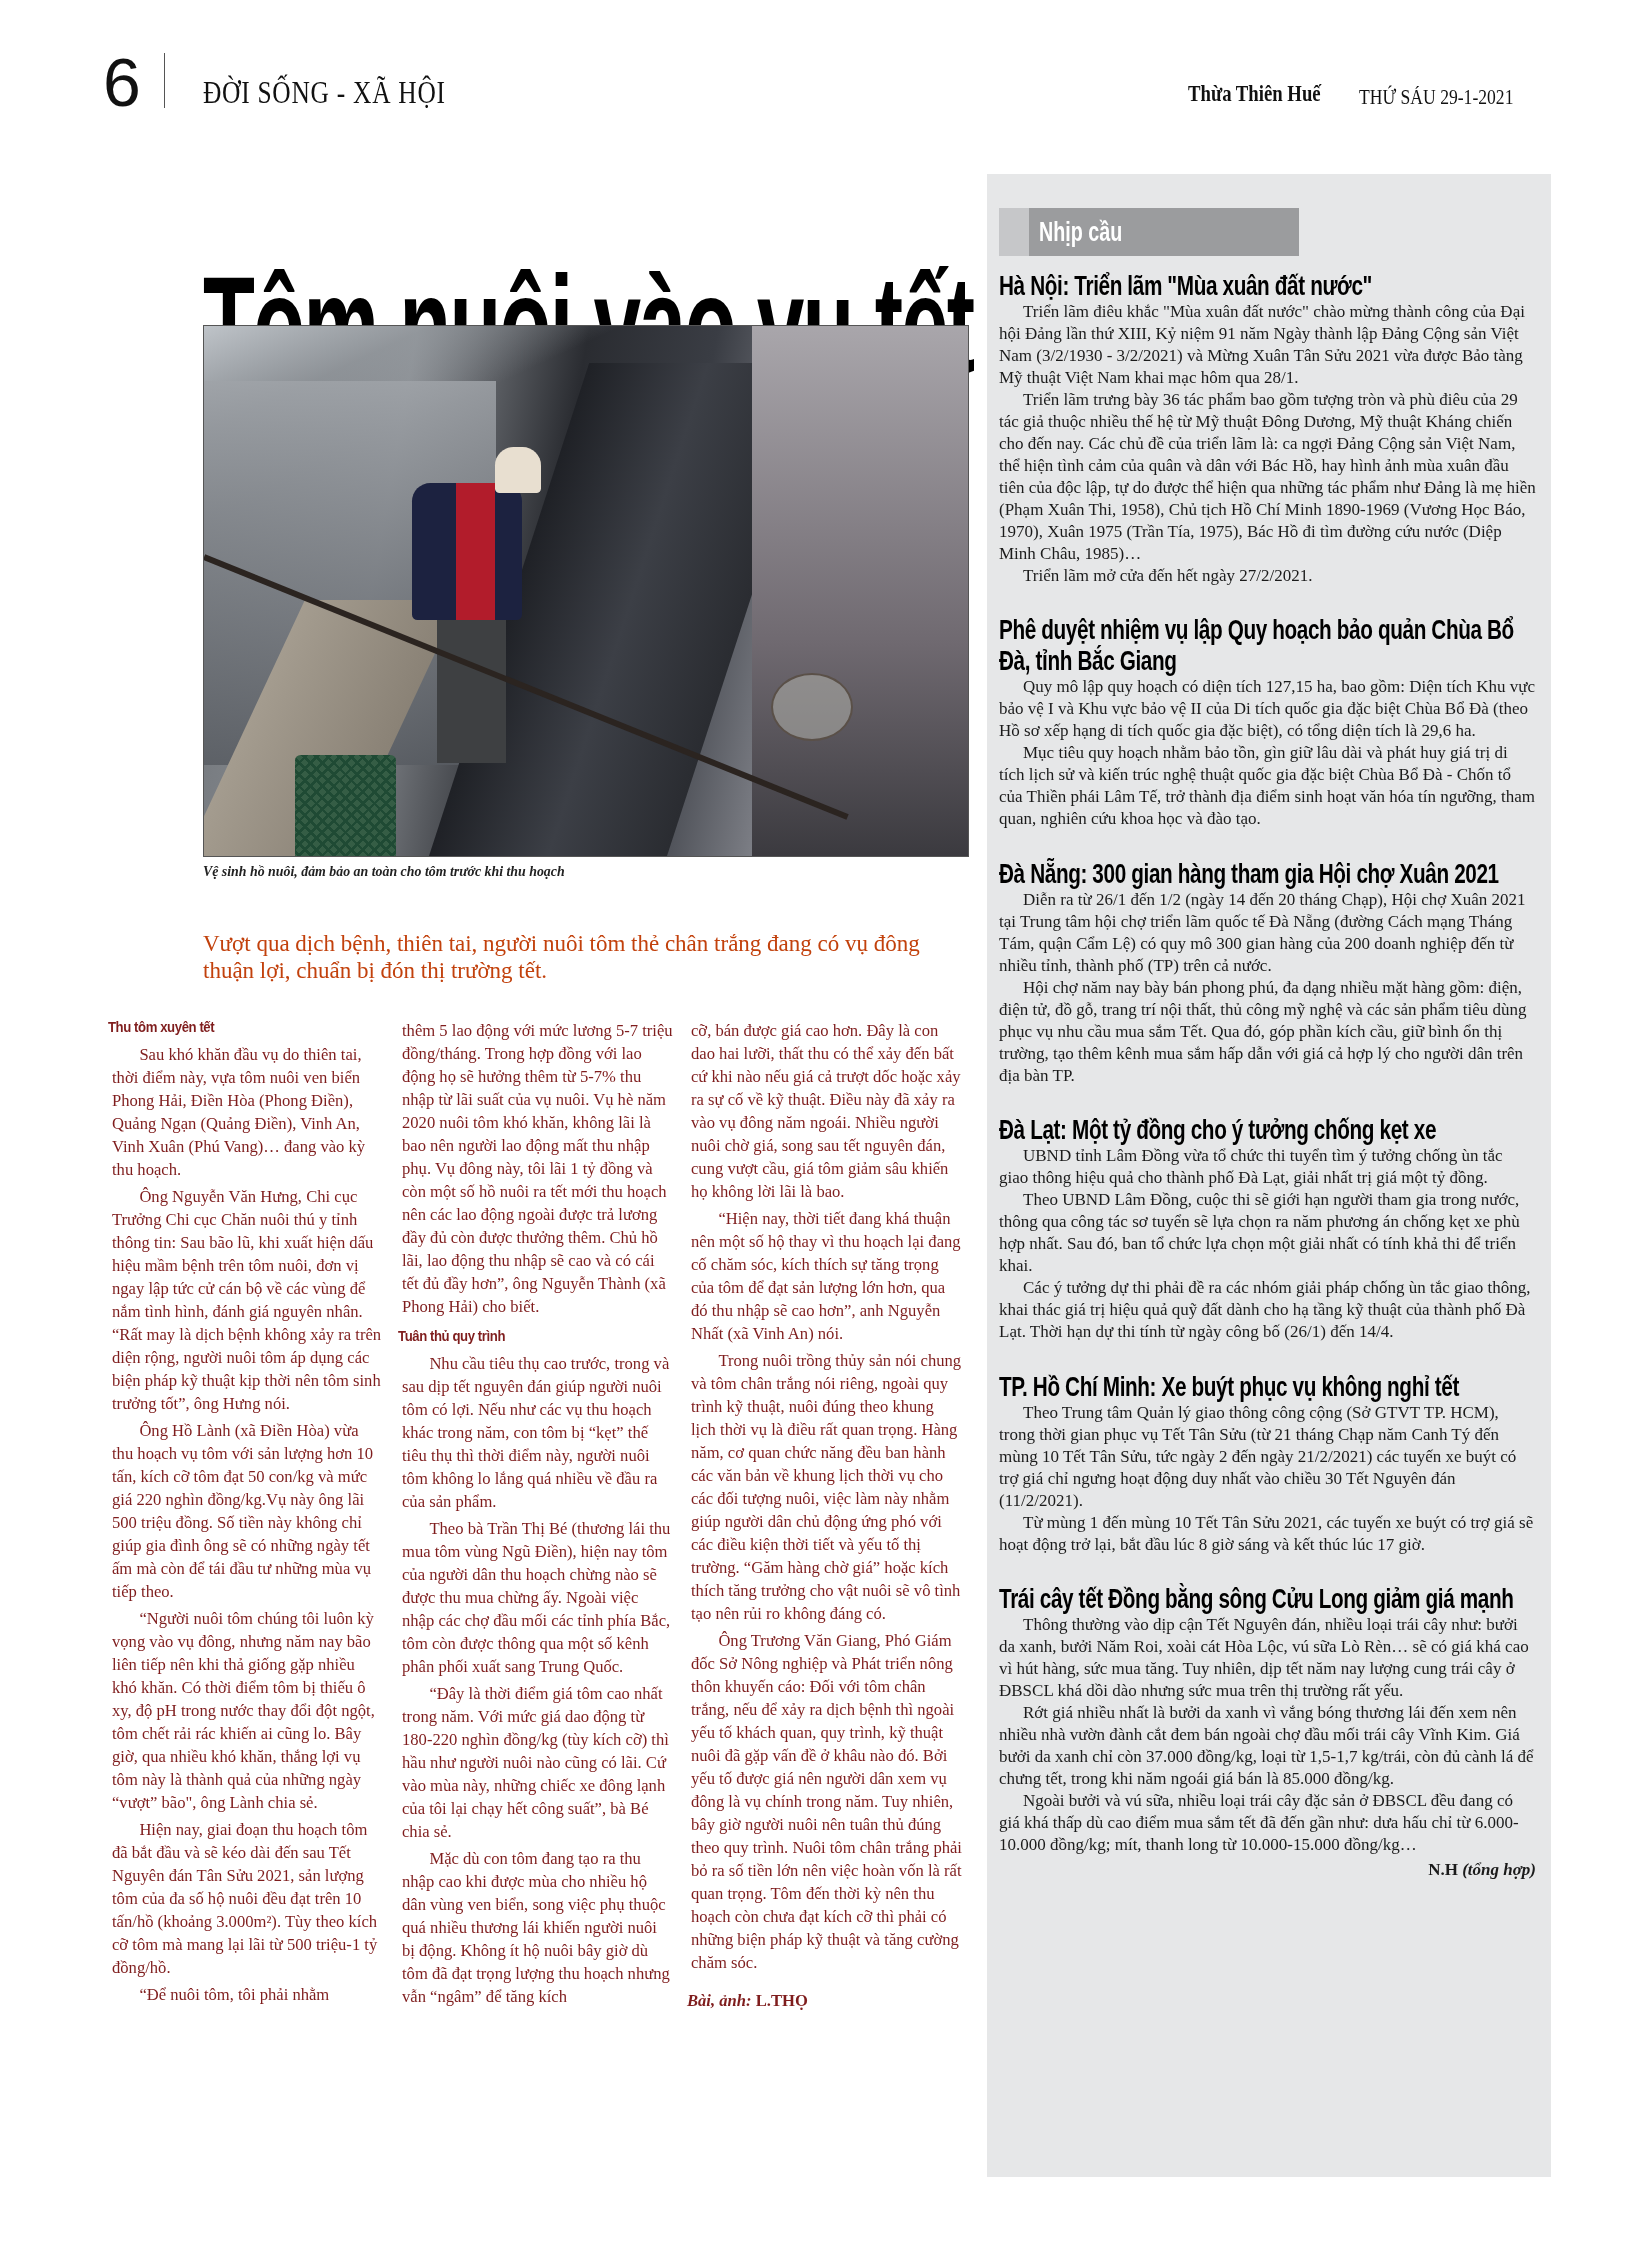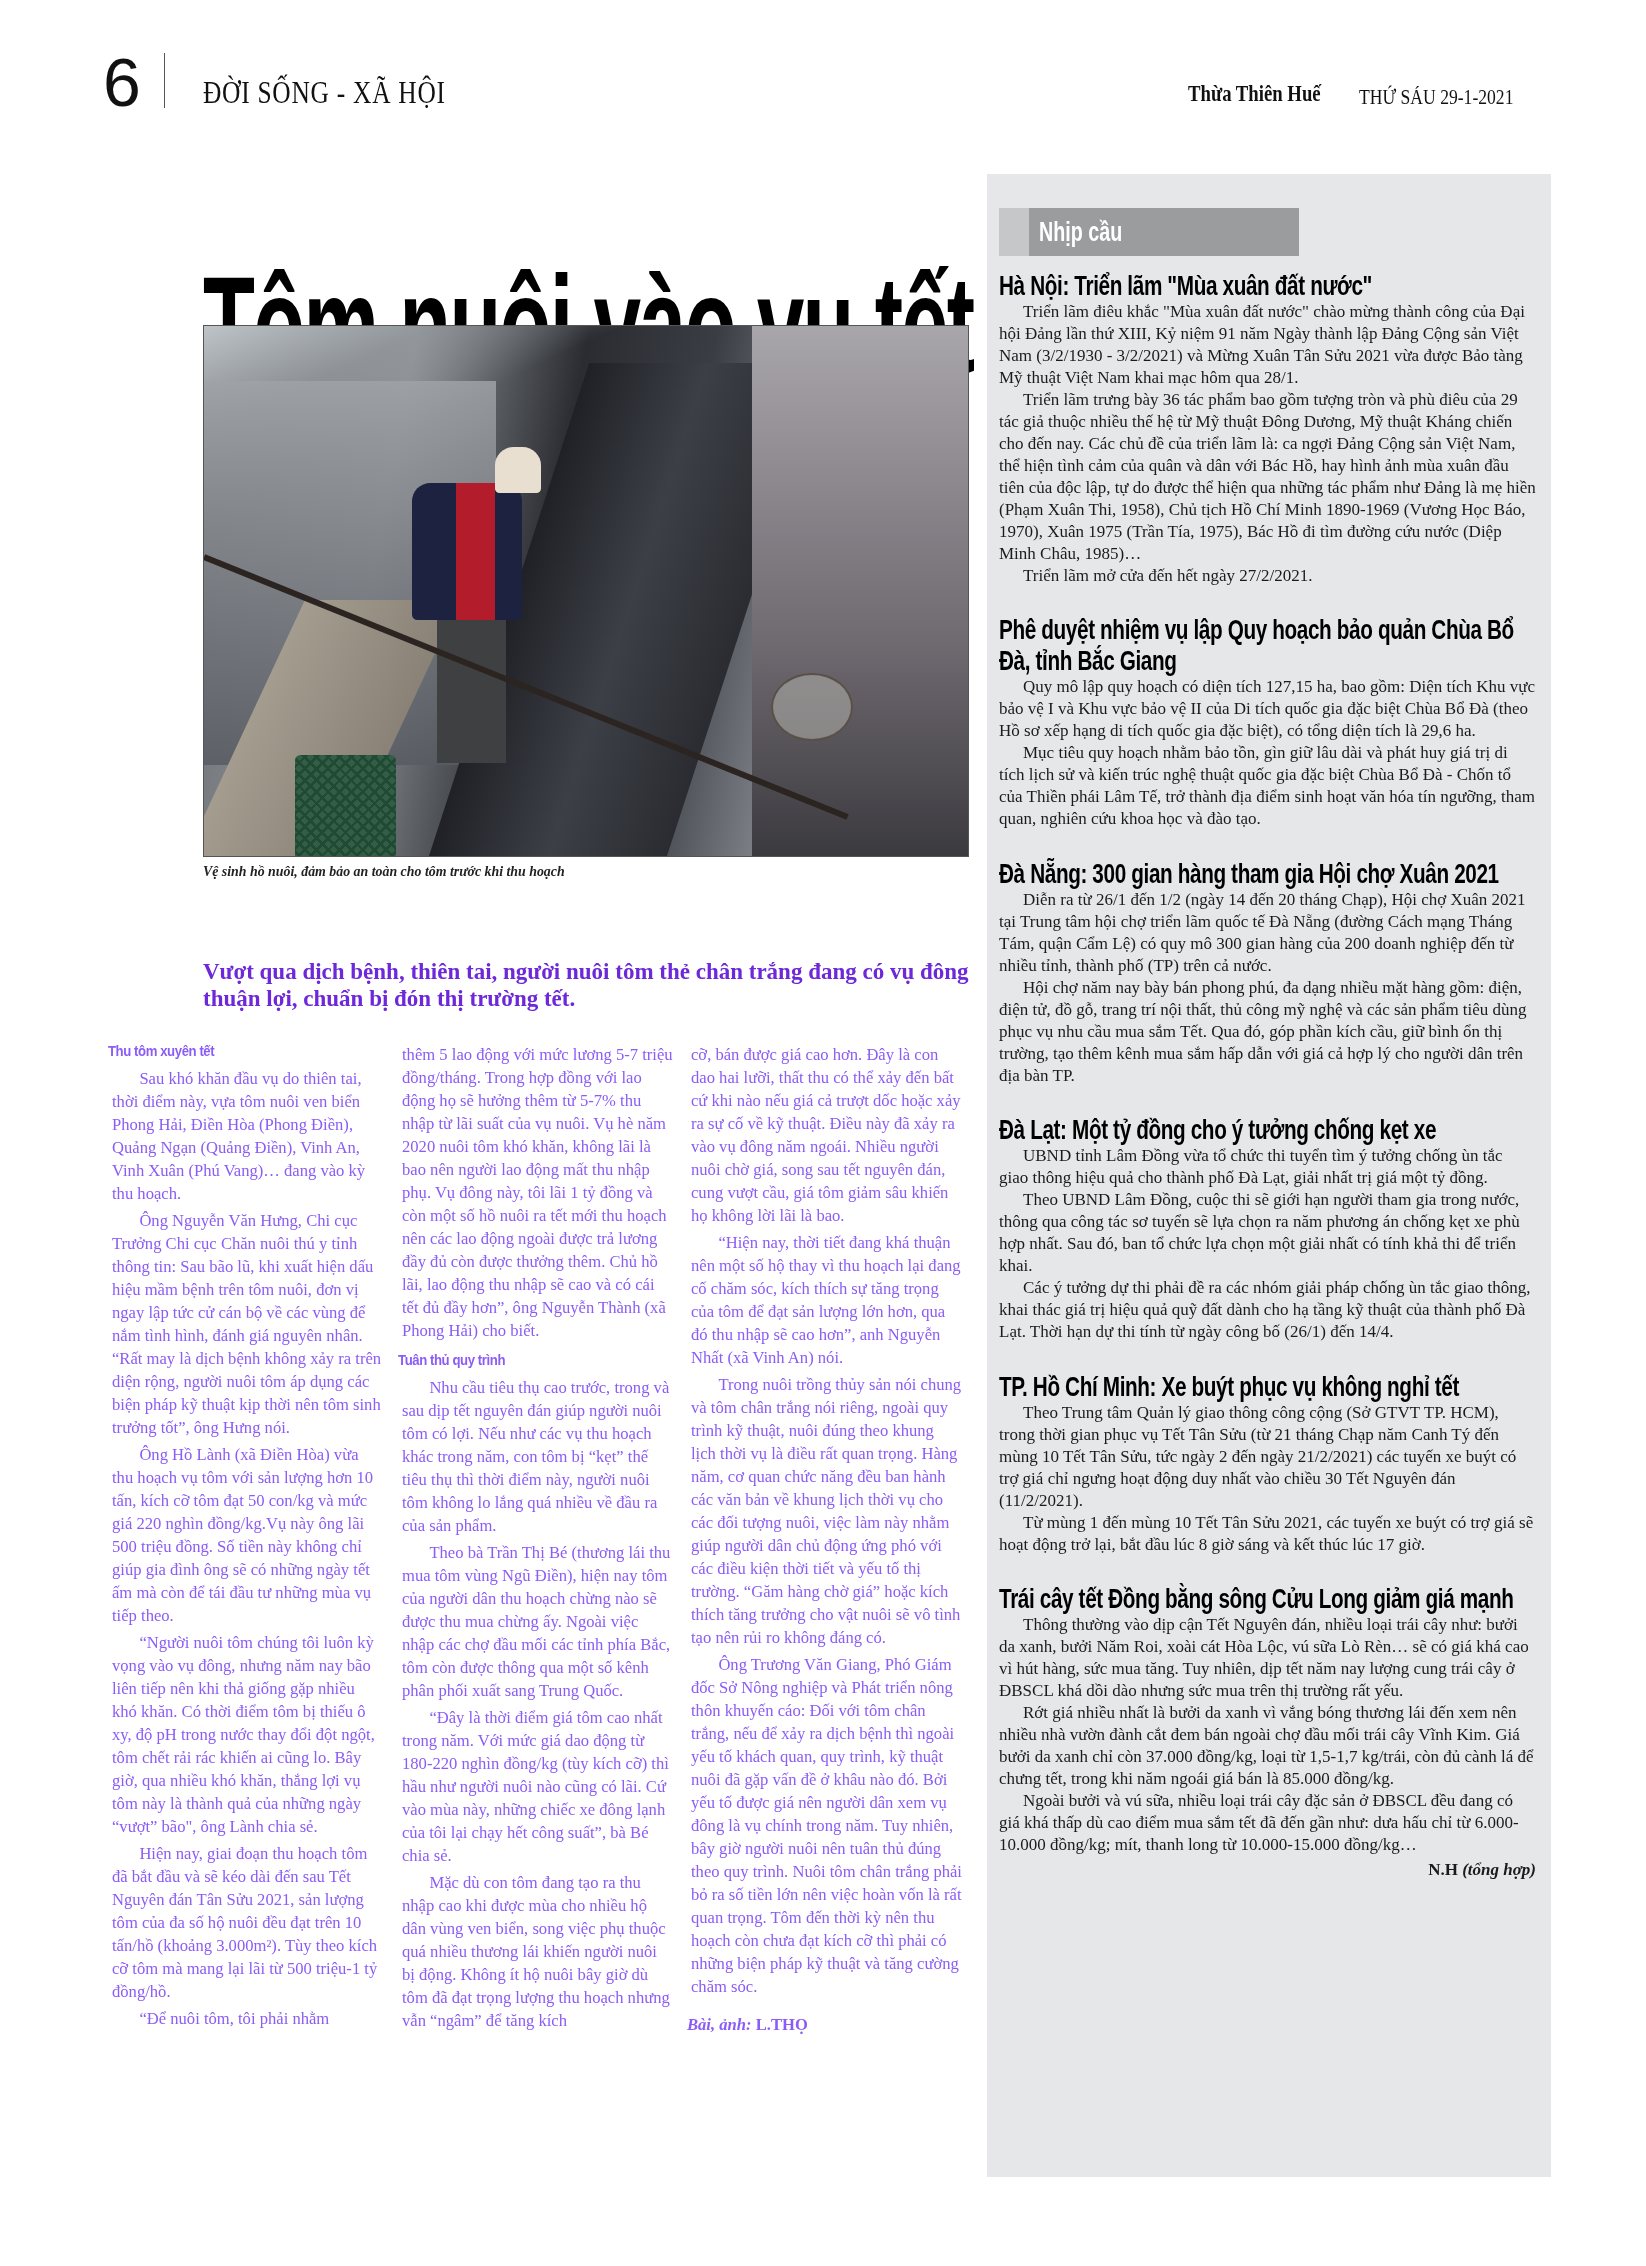--- a/index.html
+++ b/index.html
@@ -26,24 +26,24 @@
   .photo .water-right { position:absolute; left:548px; top:0; width:219px; height:530px; background:linear-gradient(180deg,#a9a6ab,#6f6970 60%,#3b3a3f); }
   .photo .walkway { position:absolute; left:37px; top:274px; width:155px; height:274px; background:linear-gradient(90deg,#a49c8f,#8a8276); transform:skewX(-25deg); }
   .photo .man-jacket { position:absolute; left:208px; top:157px; width:110px; height:137px; background:linear-gradient(90deg,#1c2240 40%,#b21c2b 40%,#b21c2b 75%,#1c2240 75%); border-radius:18.3px 18.3px 5.5px 5.5px; }
   .photo .man-head { position:absolute; left:291px; top:121px; width:46px; height:46px; background:#e8dfd0; border-radius:40% 40% 10% 10%; }
   .photo .man-legs { position:absolute; left:233px; top:291px; width:69px; height:146px; background:#3e4042; }
   .photo .pole { position:absolute; left:0; top:228px; width:694px; height:6.4px; background:#2b2420; transform-origin:left; transform:rotate(22deg); }
   .photo .net { position:absolute; left:567px; top:347px; width:78px; height:64px; border:2.7px solid #5a5048; border-radius:50%; background:rgba(170,170,165,.6); }
   .photo .basket { position:absolute; left:91px; top:429px; width:101px; height:110px; background:repeating-linear-gradient(45deg,#1f4a34 0 2.7px,transparent 2.7px 8.2px),repeating-linear-gradient(-45deg,#1f4a34 0 2.7px,#355d45 2.7px 8.2px); border-radius:5.5px; }
 
   .caption { position:absolute; left:203px; top:863px; font-family:"Liberation Serif",serif; font-style:italic; font-weight:bold; font-size:14.6px; color:#222; transform:scaleX(0.95); transform-origin:left; }
-  .lead { position:absolute; left:203px; top:930px; width:768px; font-family:"Liberation Serif",serif; font-weight:bold; font-size:23px; line-height:27.4px; color:#6d28d9;margin-top:28px; }
+  .lead { position:absolute; left:203px; top:930px; width:768px; font-family:"Liberation Serif",serif; font-weight:normal; font-size:23px; line-height:27.4px; color:#c2410c; }
 
   
-  .col { position:absolute; top:1039px; font-family:"Liberation Serif",serif; font-size:16.6px; line-height:23px; color:#8b5cf6; }
+  .col { position:absolute; top:1015px; font-family:"Liberation Serif",serif; font-size:16.6px; line-height:23px; color:#7f1d1d; }
   .col p { margin:4px; text-indent:27.4px; }
   .col h4 { margin:0 0 0 0; font-family:"Liberation Sans",sans-serif; font-weight:bold; font-size:15.5px; line-height:24px; letter-spacing:-0.5px; transform:scaleX(0.85); transform-origin:left; }
   .col1 { left:108px; width:279px; }
   .col2 { left:398px; width:279px; }
   .col3 { left:687px; width:279px; }
   .byline { font-style:italic; font-weight:bold; margin-top:14.6px; }
   .byline b { font-style:normal; }
 
   
   .sidebar { position:absolute; left:987px; top:174px; width:564px; height:2003px; background:#e6e7e8; }

